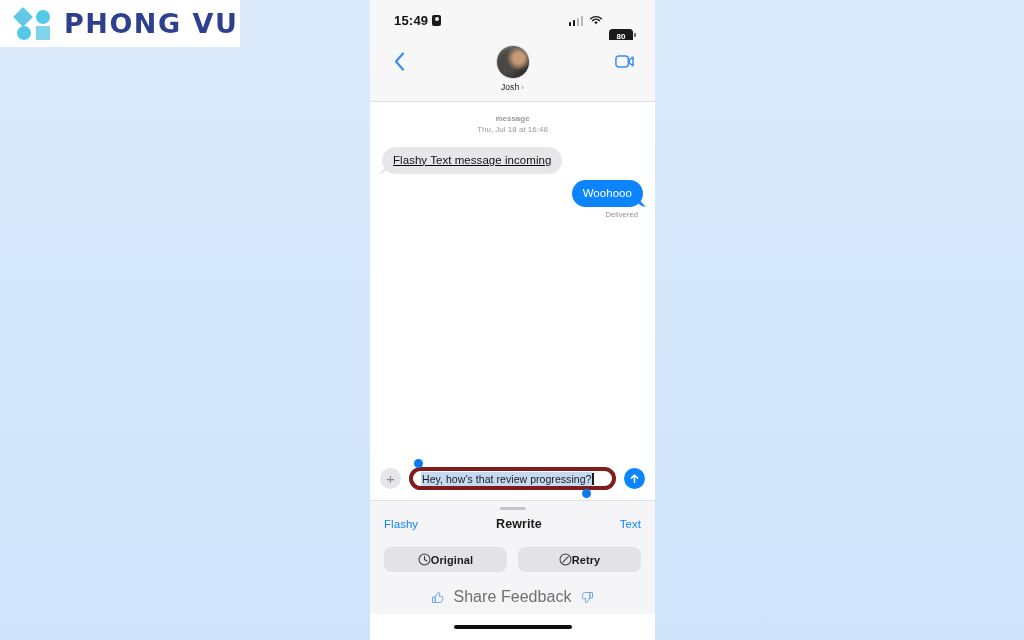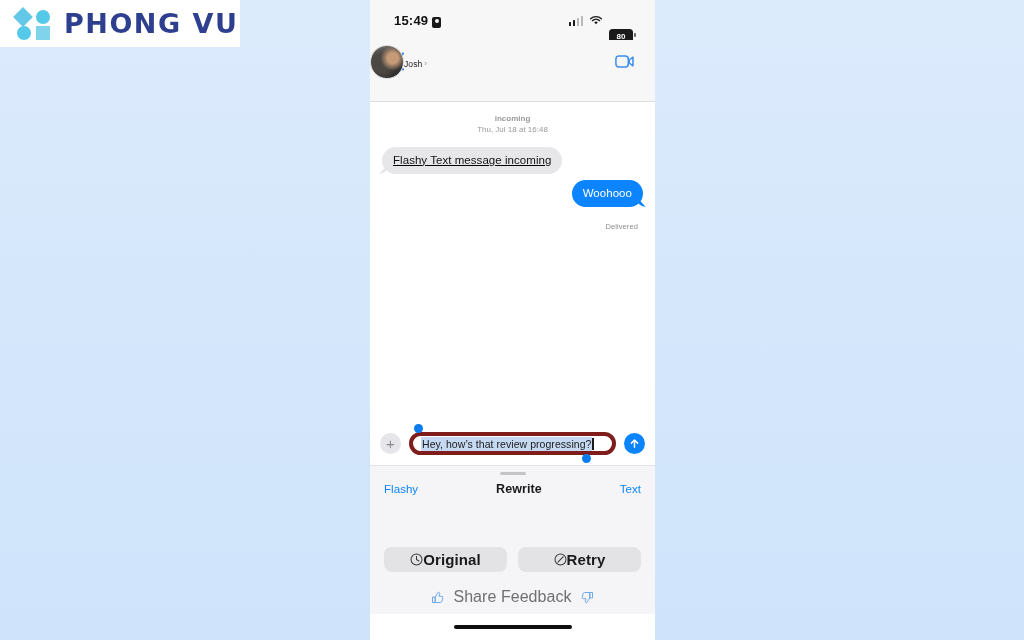--- a/index.html
+++ b/index.html
@@ -92,21 +92,21 @@
     flex: none;
     background: #f7f7f7;
     display: flex;
     align-items: center;
     justify-content: space-between;
     padding: 0 22px 0 24px;
     box-sizing: border-box;
   }
   .status-left {
     display: flex;
-    align-items: flex-end;
+    align-items: center;
     gap: 4px;
   }
   .status-time {
     font-size: 13px;
     font-weight: 700;
     color: #111;
     letter-spacing: 0.2px;
   }
   .rec-icon {
     width: 9px; height: 11px;
@@ -186,23 +186,24 @@
     display: flex;
     align-items: center;
     justify-content: center;
     color: #3b8ef0;
     flex: none;
   }
   .nav-center {
     position: absolute;
     left: 0; right: 0; top: 5px;
     display: flex;
-    flex-direction: row;
+    flex-direction: column;
     align-items: center;
     pointer-events: none;
+    justify-content: space-between;
   }
   .avatar {
     width: 34px; height: 34px;
     border-radius: 50%;
     background:
       radial-gradient(circle at 68% 38%, #c59a76 0 18%, rgba(197,154,118,0) 42%),
       radial-gradient(circle at 30% 55%, #4b4743 0 30%, rgba(75,71,67,0) 58%),
       linear-gradient(150deg, #7d7b78 0%, #413f3c 45%, #2c2a28 100%);
     border: 0.5px solid #d9d9d9;
     box-sizing: border-box;
@@ -252,21 +253,21 @@
     color: #9a9a9e;
     display: block;
   }
   .meta .stamp {
     font-size: 8px;
     color: #9a9a9e;
     display: block;
   }
   .row { display: flex; margin-bottom: 6px; }
   .row.in  { justify-content: flex-start; text-decoration: underline; }
-  .row.out { justify-content: flex-end; flex-direction: column; align-items: flex-end; gap: 12px; }
+  .row.out { justify-content: flex-end; flex-direction: column; align-items: flex-end; }
   .bubble {
     max-width: 72%;
     padding: 6px 11px 7px 11px;
     border-radius: 15px;
     font-size: 11.5px;
     line-height: 1.25;
     position: relative;
     letter-spacing: 0.05px;
   }
   .bubble.gray {
@@ -412,25 +413,24 @@
     margin-bottom: 16px;
   }
   .rw-btn {
     flex: 1 1 0;
     height: 25px;
     border-radius: 8px;
     background: #e3e3e6;
     display: flex;
     align-items: center;
     justify-content: center;
-    font-size: 15px;
+    font-size: 11px;
     font-weight: 700;
     color: #1a1a1a;
     letter-spacing: 0.1px;
-    margin-top: 35px;
   }
   .rw-btn svg { display: block; }
   .feedback {
     display: flex;
     align-items: center;
     justify-content: center;
     gap: 9px;
   }
   .fb-text {
     font-size: 16px;
@@ -507,21 +507,21 @@
       <div class="nav-video">
         <svg width="19" height="13" viewBox="0 0 19 13">
           <rect x="0.9" y="0.9" width="12.4" height="11.2" rx="3" stroke="#3b8ef0" stroke-width="1.5" fill="none"></rect>
           <path d="M14.2 5 L18 2.2 V10.8 L14.2 8 Z" stroke="#3b8ef0" stroke-width="1.5" fill="none" stroke-linejoin="round"></path>
         </svg>
       </div>
     </div>
 
     <div class="convo">
       <div class="meta">
-        <span class="svc">incoming</span>
+        <span class="svc">message</span>
         <span class="stamp">Thu, Jul 18 at 16:48</span>
       </div>
 
       <div class="row in">
         <div class="bubble gray">Flashy Text message incoming</div>
       </div>
 
       <div class="row out">
         <div class="bubble blue">Woohooo</div>
         <div class="delivered">Delivered</div>

